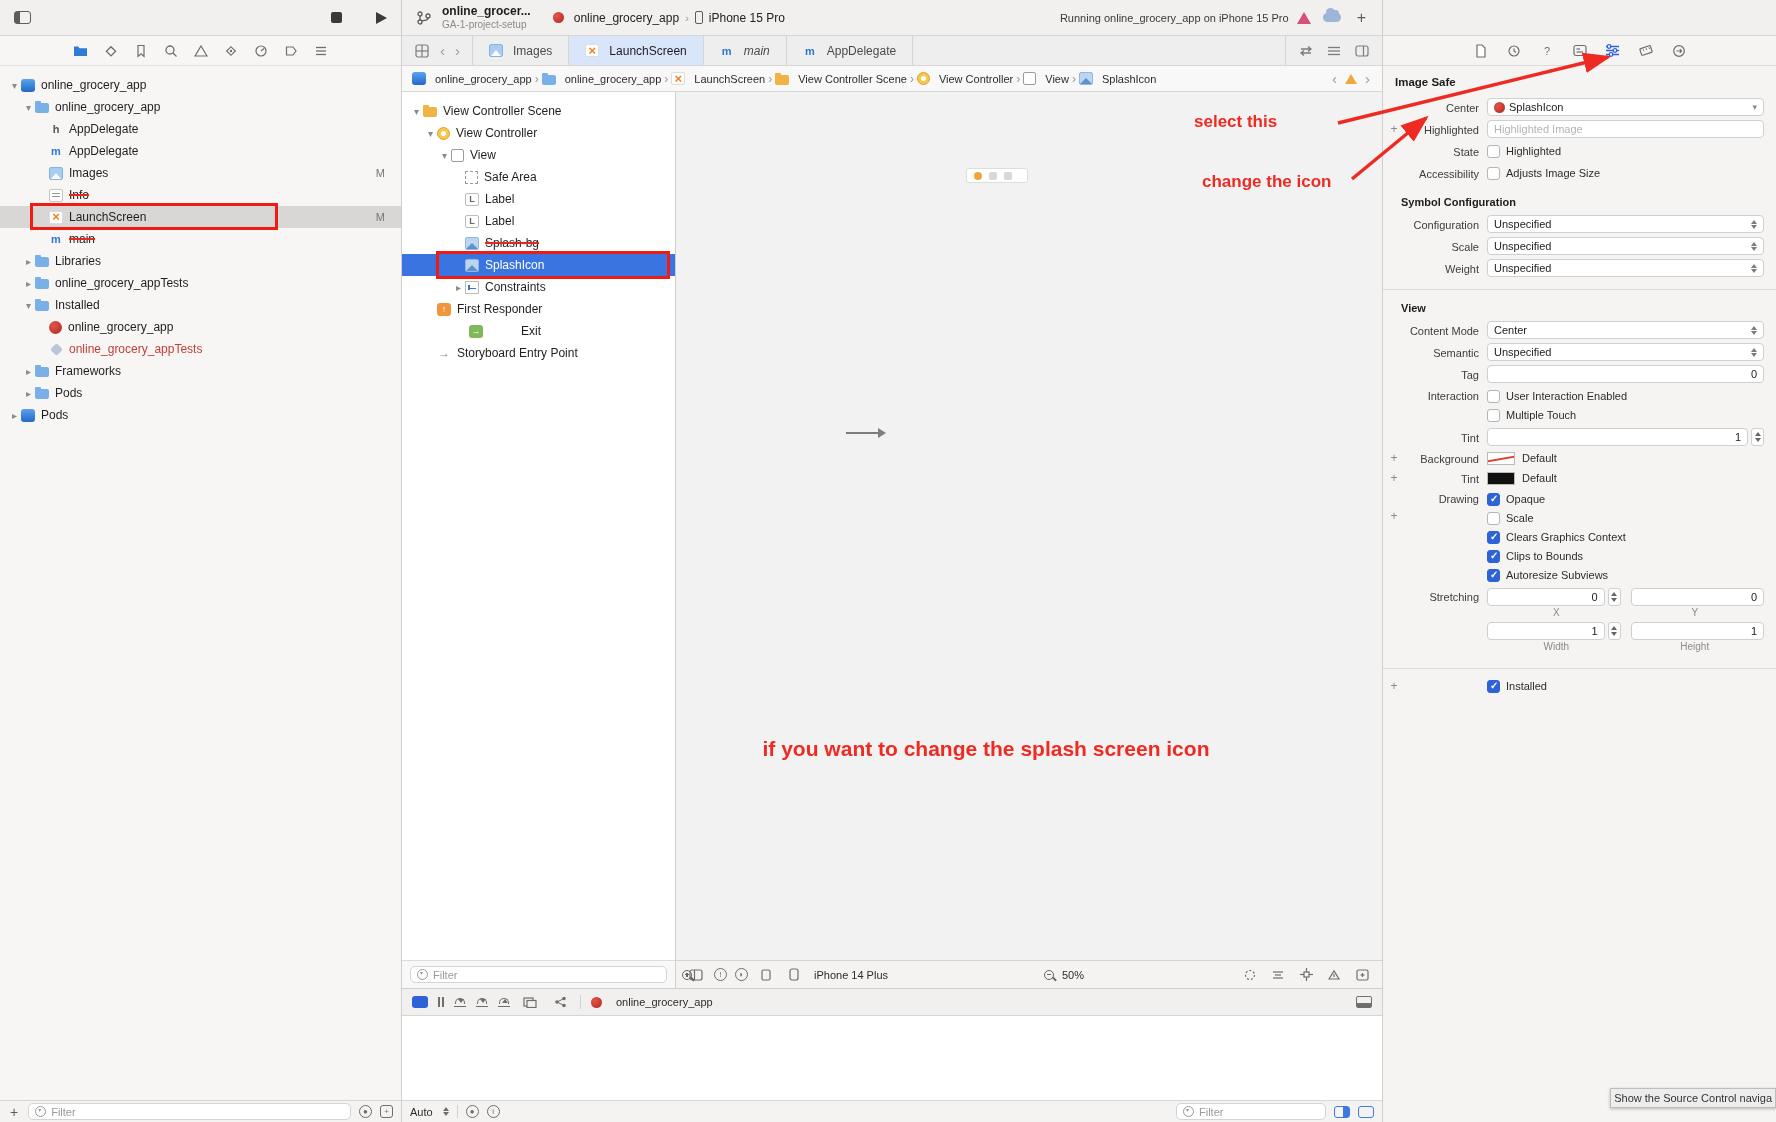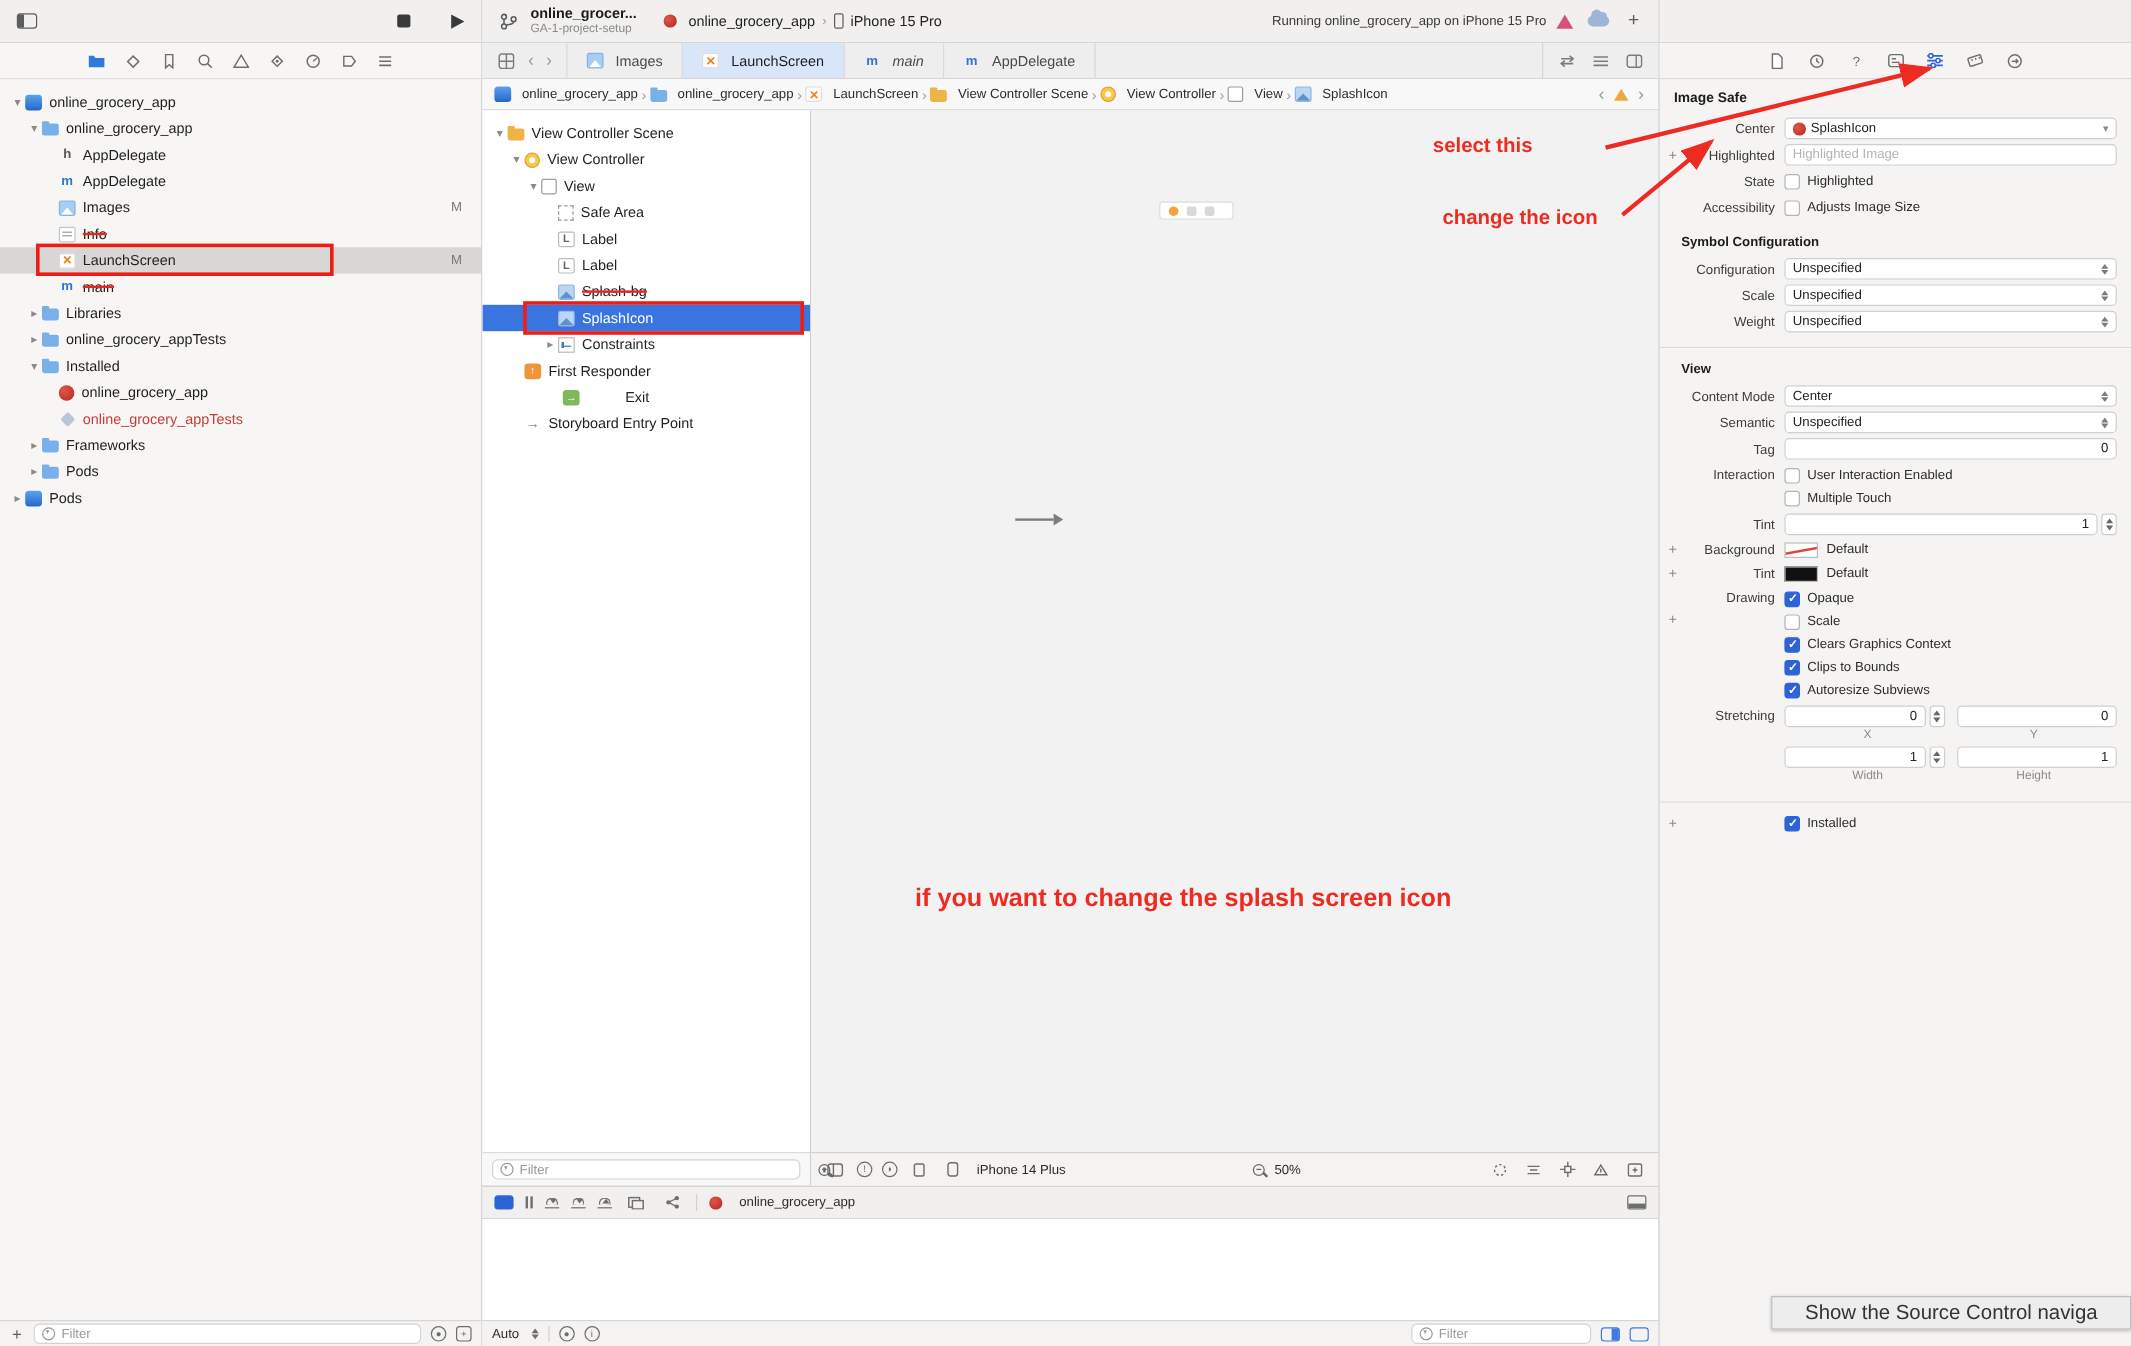--- a/index.html
+++ b/index.html
@@ -195,21 +195,21 @@
 .plus{position:absolute;left:6px;top:50%;transform:translateY(-50%);color:#8a8a8a;font-size:12px;width:10px;text-align:center}
 .swatch{width:28px;height:13px;border:1px solid #bbb;background:#fff;position:relative;margin-right:7px;flex:none;overflow:hidden}
 .swatch.none::before{content:"";position:absolute;left:-2px;right:-2px;top:50%;height:1.5px;background:#e0433a;transform:rotate(-10deg)}
 .swatch.black{background:#111}
 .swatch-label{color:#2c2c2c}
 .stretch-col{flex:1;display:flex;flex-direction:column}
 .stretch-pair{display:flex;gap:10px}
 .fwrap{flex:1;display:flex;align-items:center}
 .stretch-labels{display:flex;margin:1px 0 4px 0}
 .stretch-labels span{flex:1;text-align:center;color:#8a8a8a;font-size:10px}
-.tooltip{position:absolute;right:0;bottom:14px;background:#ededed;border:1px solid #bdbdbd;padding:3px 27px;font-size:17px;color:#333;white-space:nowrap;box-shadow:0 1px 3px rgba(0,0,0,.25);z-index:20}
+.tooltip{position:absolute;right:0;bottom:14px;background:#ededed;border:1px solid #bdbdbd;padding:3px 3px;font-size:11px;color:#333;white-space:nowrap;box-shadow:0 1px 3px rgba(0,0,0,.25);z-index:20}
 
 .overlay-svg{position:absolute;inset:0;pointer-events:none;z-index:50}
 .red-note{position:absolute;color:#ee2b22;font-weight:700;font-size:17px;z-index:51;white-space:nowrap}
 .note-select{left:1194px;top:112px}
 .note-change{left:1202px;top:172px}
 </style>
 </head>
 <body>
 
 <div class="app">

